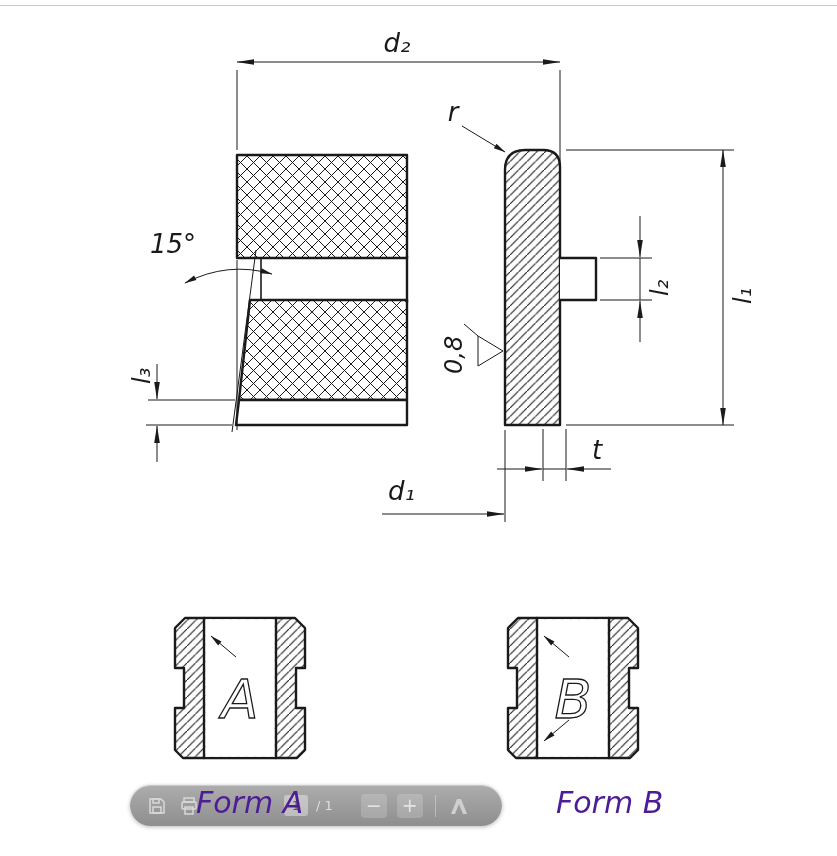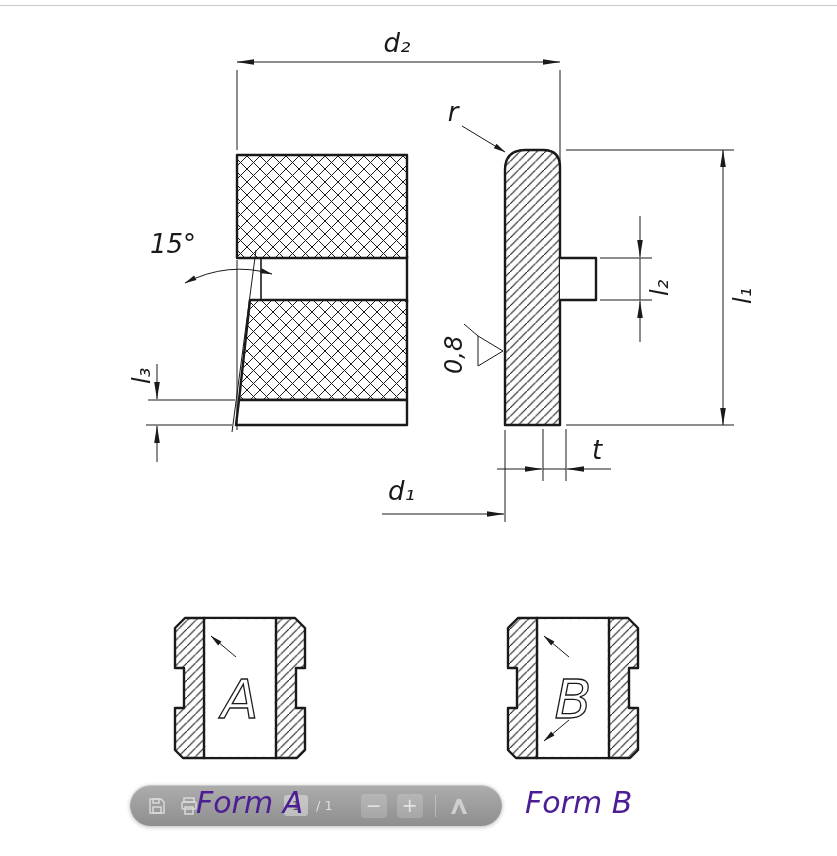--- a/index.html
+++ b/index.html
@@ -16,21 +16,21 @@
   .mid{stroke:#1a1a1a;stroke-width:1.6;fill:none;}
   .dim{stroke:#1a1a1a;stroke-width:1;fill:none;}
   .dimtext{font-family:"DejaVu Sans",sans-serif;font-size:26px;font-style:italic;fill:#1a1a1a;}
   .dimtext-sm{font-family:"DejaVu Sans",sans-serif;font-size:24px;font-style:italic;fill:#1a1a1a;}
   .formletter{font-family:"DejaVu Sans",sans-serif;font-size:54px;font-style:italic;
     fill:none;stroke:#1a1a1a;stroke-width:1.3;}
 
   
   .caption{position:absolute;font-size:30px;color:#4c1d95;white-space:nowrap;z-index:30;font-style:italic;}
   .caption-a{left:196px;top:785px;}
-  .caption-b{left:525px;top:785px;}
+  .caption-b{left:556px;top:785px;}
 
   
   .toolbar{
     position:absolute;left:130px;top:785px;width:372px;height:41px;z-index:20;
     border-radius:21px;background:linear-gradient(180deg,#adadad,#8e8e8e);
     box-shadow:inset 0 1px 0 rgba(255,255,255,.35), 0 1px 4px rgba(0,0,0,.28);
     display:flex;align-items:center;box-sizing:border-box;padding:0 16px;
   }
   .tb-icon{width:22px;height:22px;display:flex;align-items:center;justify-content:center;cursor:pointer;}
   .tb-icon svg{stroke:#d9d9d9;fill:none;stroke-width:1.5;}

